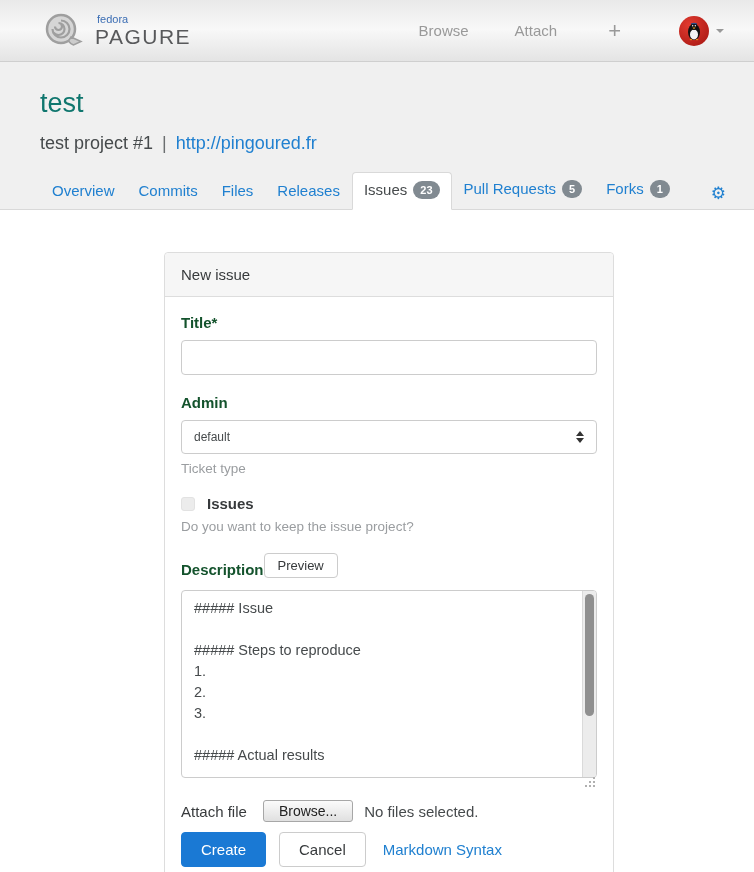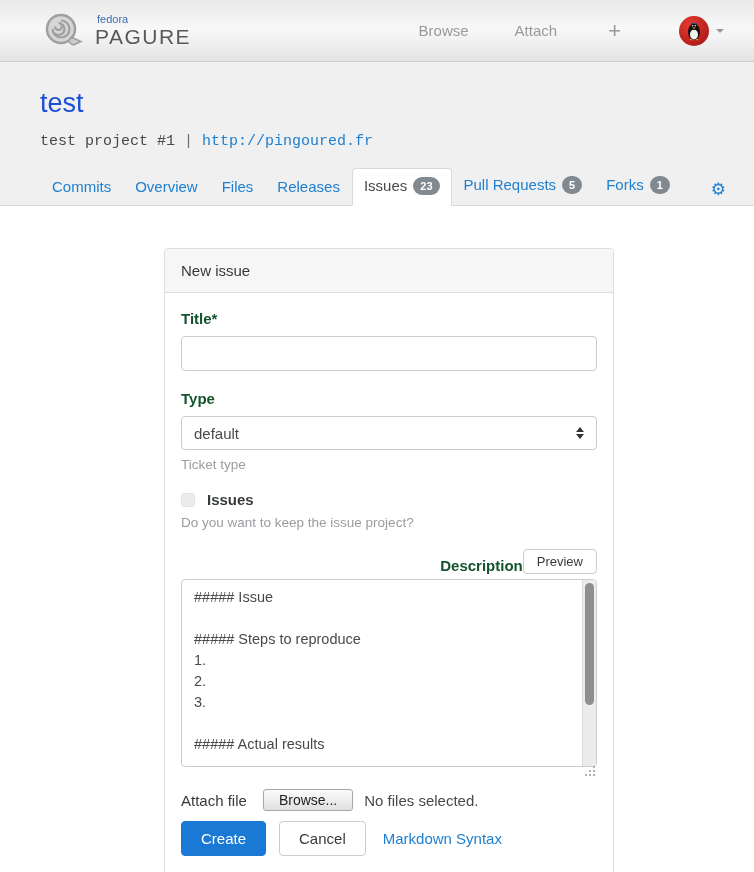--- a/index.html
+++ b/index.html
@@ -38,22 +38,22 @@
   .caret-down {
     width: 0; height: 0;
     border-left: 4px solid transparent;
     border-right: 4px solid transparent;
     border-top: 4px solid #999;
   }
 
   
   .page-header { background: #f0f0f0; padding-top: 26px; }
   .header-inner { padding: 0 40px; }
-  .project-title { color: #1d4ed8; font-size: 27px; font-weight: 400; display: inline-block; }
-  .project-sub { margin-top: 14px; font-size: 15px; color: #464a4c; font-family: Liberation Mono, monospace; }
+  .project-title { color: #0f766e; font-size: 27px; font-weight: 400; display: inline-block; }
+  .project-sub { margin-top: 14px; font-size: 18px; color: #464a4c; }
   .project-sub .sep { color: #6b6e70; margin: 0 9px; }
   .project-url { color: #2080d0; }
 
   
   .tabs {
     display: flex;
     align-items: flex-end;
     margin-top: 17px;
     padding: 0 28px 0 40px;
     border-bottom: 1px solid #d9d9d9;
@@ -120,21 +120,21 @@
     padding: 6px 12px; font: inherit; color: #464a4c; background: #fff;
   }
   .help { color: #9a9da0; font-size: 13.5px; margin-top: 7px; }
 
   .select {
     display: flex; align-items: center;
     width: 100%; height: 34px;
     border: 1px solid #ccc; border-radius: 4px;
     padding: 0 12px; background: #fff; cursor: pointer;
   }
-  .select-value { font-size: 15px; color: #464a4c; }
+  .select-value { font-size: 12px; color: #464a4c; }
   .select-caret { margin-left: auto; display: flex; flex-direction: column; gap: 2px; }
   .select-caret .up {
     width: 0; height: 0;
     border-left: 4px solid transparent; border-right: 4px solid transparent;
     border-bottom: 5px solid #333;
   }
   .select-caret .down {
     width: 0; height: 0;
     border-left: 4px solid transparent; border-right: 4px solid transparent;
     border-top: 5px solid #333;
@@ -143,21 +143,21 @@
   .check-row { display: flex; align-items: center; }
   .checkbox {
     width: 14px; height: 14px;
     background: #ececec;
     border: 1px solid #e2e2e2;
     border-radius: 3px;
     cursor: pointer;
   }
   .check-label { font-weight: 700; font-size: 15px; color: #373a3c; margin-left: 12px; cursor: pointer; }
 
-  .desc-head { display: flex; align-items: flex-end; justify-content: flex-end; margin-bottom: 5px; }
+  .desc-head { display: flex; align-items: flex-end; justify-content: flex-start; margin-bottom: 12px; }
   .btn-preview {
     background: #fff; border: 1px solid #ccc; border-radius: 4px;
     font: inherit; font-size: 13px; color: #373a3c;
     padding: 4px 13px; cursor: pointer;
   }
 
   .textarea-wrap { position: relative; }
   .description-textarea {
     display: block; width: 100%; height: 188px;
     border: 1px solid #ccc; border-radius: 4px;
@@ -252,22 +252,22 @@
 
 <header class="page-header">
   <div class="header-inner">
     <a class="project-title">test</a>
     <div class="project-sub">
       <span>test project #1</span><span class="sep">|</span><a class="project-url">http://pingoured.fr</a>
     </div>
   </div>
 
   <div class="tabs">
+    <a class="tab">Overview</a>
     <a class="tab">Commits</a>
-    <a class="tab">Overview</a>
     <a class="tab">Files</a>
     <a class="tab">Releases</a>
     <a class="tab active">
       <span>Issues</span><span class="badge">23</span>
     </a>
     <a class="tab">
       <span>Pull Requests</span><span class="badge">5</span>
     </a>
     <a class="tab">
       <span>Forks</span><span class="badge">1</span>
@@ -280,21 +280,21 @@
   <section class="panel">
     <div class="panel-header">New issue</div>
     <div class="panel-body">
 
       <div class="form-group">
         <label class="field-label">Title*</label>
         <input class="text-input" type="text" value="" style="">
       </div>
 
       <div class="form-group">
-        <label class="field-label">Type</label>
+        <label class="field-label">Admin</label>
         <div class="select">
           <span class="select-value">default</span>
           <span class="select-caret">
             <span class="up"></span>
               <span class="down"></span>
           </span>
         </div>
         <div class="help">Ticket type</div>
       </div>
 

